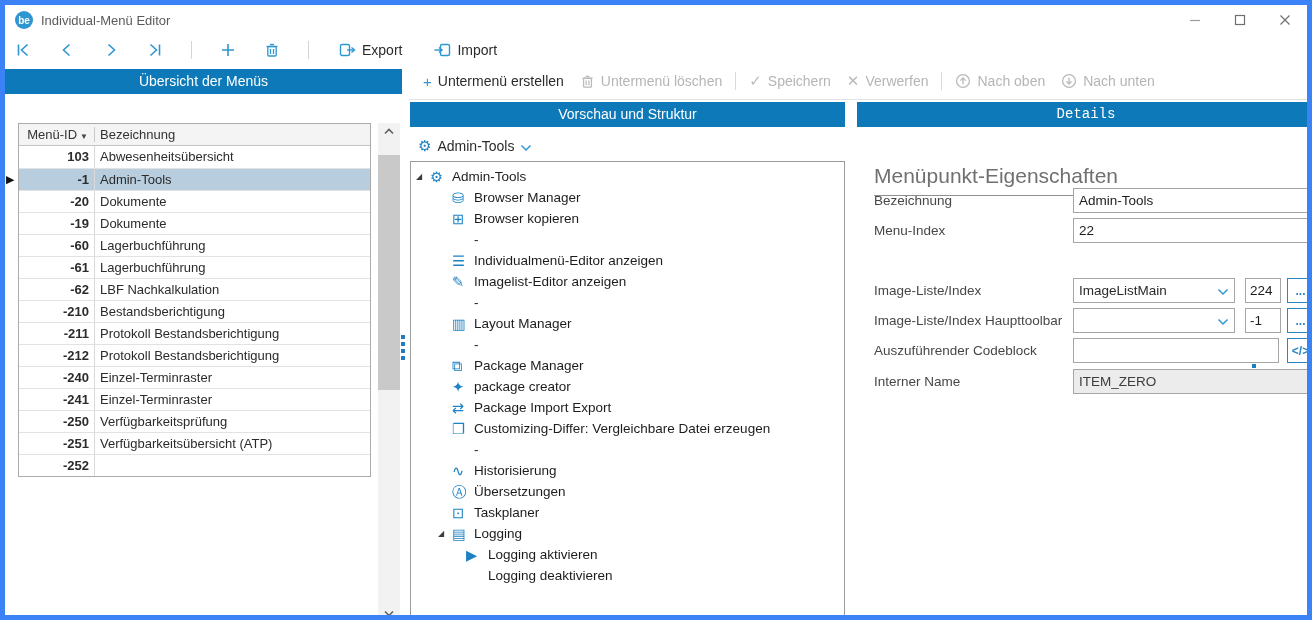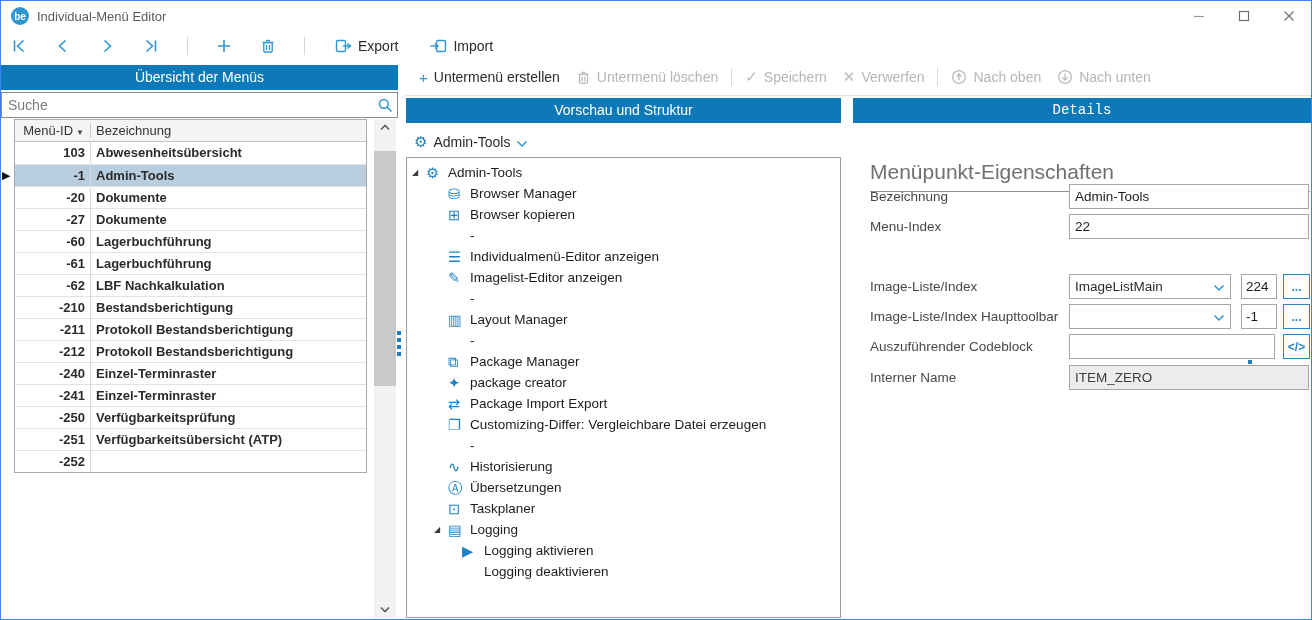--- a/index.html
+++ b/index.html
@@ -1,18 +1,18 @@
 <!DOCTYPE html>
 <html><head>
 <meta charset="utf-8">
 <style>
   * { box-sizing: border-box; margin: 0; padding: 0; }
   body { background: #e8e8e8; font-family: "Liberation Sans", sans-serif; }
   .window { position: relative; width: 1312px; height: 620px; background: #fff;
-            border: 1px solid #3b82f6; overflow: hidden; color: #2b2b2b; }
+            border: 5px solid #3b82f6; overflow: hidden; color: #2b2b2b; }
 
   
   .titlebar { position: absolute; left: 0; top: 0; width: 100%; height: 30px; background: #fff; }
   .app-icon { position: absolute; left: 10px; top: 6px; width: 18px; height: 18px; border-radius: 50%;
               background: #2e96d1; color: #fff; font-size: 10px; font-weight: bold;
               display: flex; align-items: center; justify-content: center; }
   .win-title { position: absolute; left: 36px; top: 8px; font-size: 13px; color: #5a5a5a; }
   .win-controls { position: absolute; right: 0; top: 0; height: 30px; display: flex; }
   .win-btn { width: 45px; height: 30px; display: flex; align-items: center; justify-content: center; cursor: pointer; }
 
@@ -44,21 +44,21 @@
   .thead { display: flex; height: 22px; background: #f4f4f4; font-size: 13px; color: #333;
            border-bottom: 1px solid #c4c4c4; align-items: center; }
   .th-id { width: 75px; text-align: right; padding-right: 6px; }
   .th-id .sort { font-size: 8px; color: #444; margin-left: 3px; }
   .th-name { flex: 1; padding-left: 5px; border-left: 1px solid #c9c9c9; }
   .trow { position: relative; display: flex; height: 22px; line-height: 21px; font-size: 13px;
           border-top: 1px solid #e2e2e2; background: #fff; cursor: default; }
   .trow:first-child { border-top: none; }
   .trow.selected { background: #b8cede; }
   .cid { width: 75px; text-align: right; padding-right: 5px; font-weight: bold; }
-  .cname { flex: 1; padding-left: 5px; border-left: 1px solid #d9d9d9; white-space: nowrap; overflow: hidden; font-weight: bold; }
+  .cname { flex: 1; padding-left: 5px; border-left: 1px solid #d9d9d9; white-space: nowrap; overflow: hidden; }
   .rowmarker { position: absolute; left: -13px; top: 0; width: 12px; font-size: 11px; color: #111; }
 
   .vsb { position: absolute; left: 373px; top: 58px; width: 22px; height: 499px; background: #f2f2f2; }
   .vsb-arrow { position: absolute; left: 0; width: 22px; height: 17px; display: flex; align-items: center;
                justify-content: center; color: #5f5f5f; cursor: pointer; }
   .vsb-up { top: 0; } .vsb-down { bottom: 0; }
   .vsb-thumb { position: absolute; left: 0; top: 32px; width: 22px; height: 235px; background: #c9c9c9; cursor: pointer; }
 
   .grip { position: absolute; width: 4px; height: 25px; cursor: col-resize;
           background: repeating-linear-gradient(#1e7fc0 0 4px, transparent 4px 7px); }
@@ -200,29 +200,20 @@
           </svg>
         </span>
       <span>Import</span>
     </span>
   </div>
 
   <div class="content">
 
     <div class="left-panel">
       <div class="blue-hdr left-hdr">Übersicht der Menüs</div>
-      <div class="search-box">
-        <input placeholder="Suche" style="">
-        <span class="search-ic">
-            <svg width="16" height="16" viewBox="0 0 16 16" fill="none" stroke="currentColor" stroke-width="1.5">
-              <circle cx="6.8" cy="6.8" r="4.4"></circle>
-              <path d="M10.2 10.2 14.5 14.5"></path>
-            </svg>
-          </span>
-      </div>
       <div class="menu-table">
         <div class="thead">
           <span class="th-id">
             <span>Menü-ID</span><span class="sort">▼</span>
           </span>
           <span class="th-name">Bezeichnung</span>
         </div>
         <div id="menu-rows">
             <div class="trow">
               <span class="cid">103</span>
@@ -231,21 +222,21 @@
             <div class="trow selected">
               <span class="cid">-1</span>
               <span class="cname">Admin-Tools</span>
               <span class="rowmarker">▶</span>
             </div>
             <div class="trow">
               <span class="cid">-20</span>
               <span class="cname">Dokumente</span>
             </div>
             <div class="trow">
-              <span class="cid">-27</span>
+              <span class="cid">-19</span>
               <span class="cname">Dokumente</span>
             </div>
             <div class="trow">
               <span class="cid">-60</span>
               <span class="cname">Lagerbuchführung</span>
             </div>
             <div class="trow">
               <span class="cid">-61</span>
               <span class="cname">Lagerbuchführung</span>
             </div>

